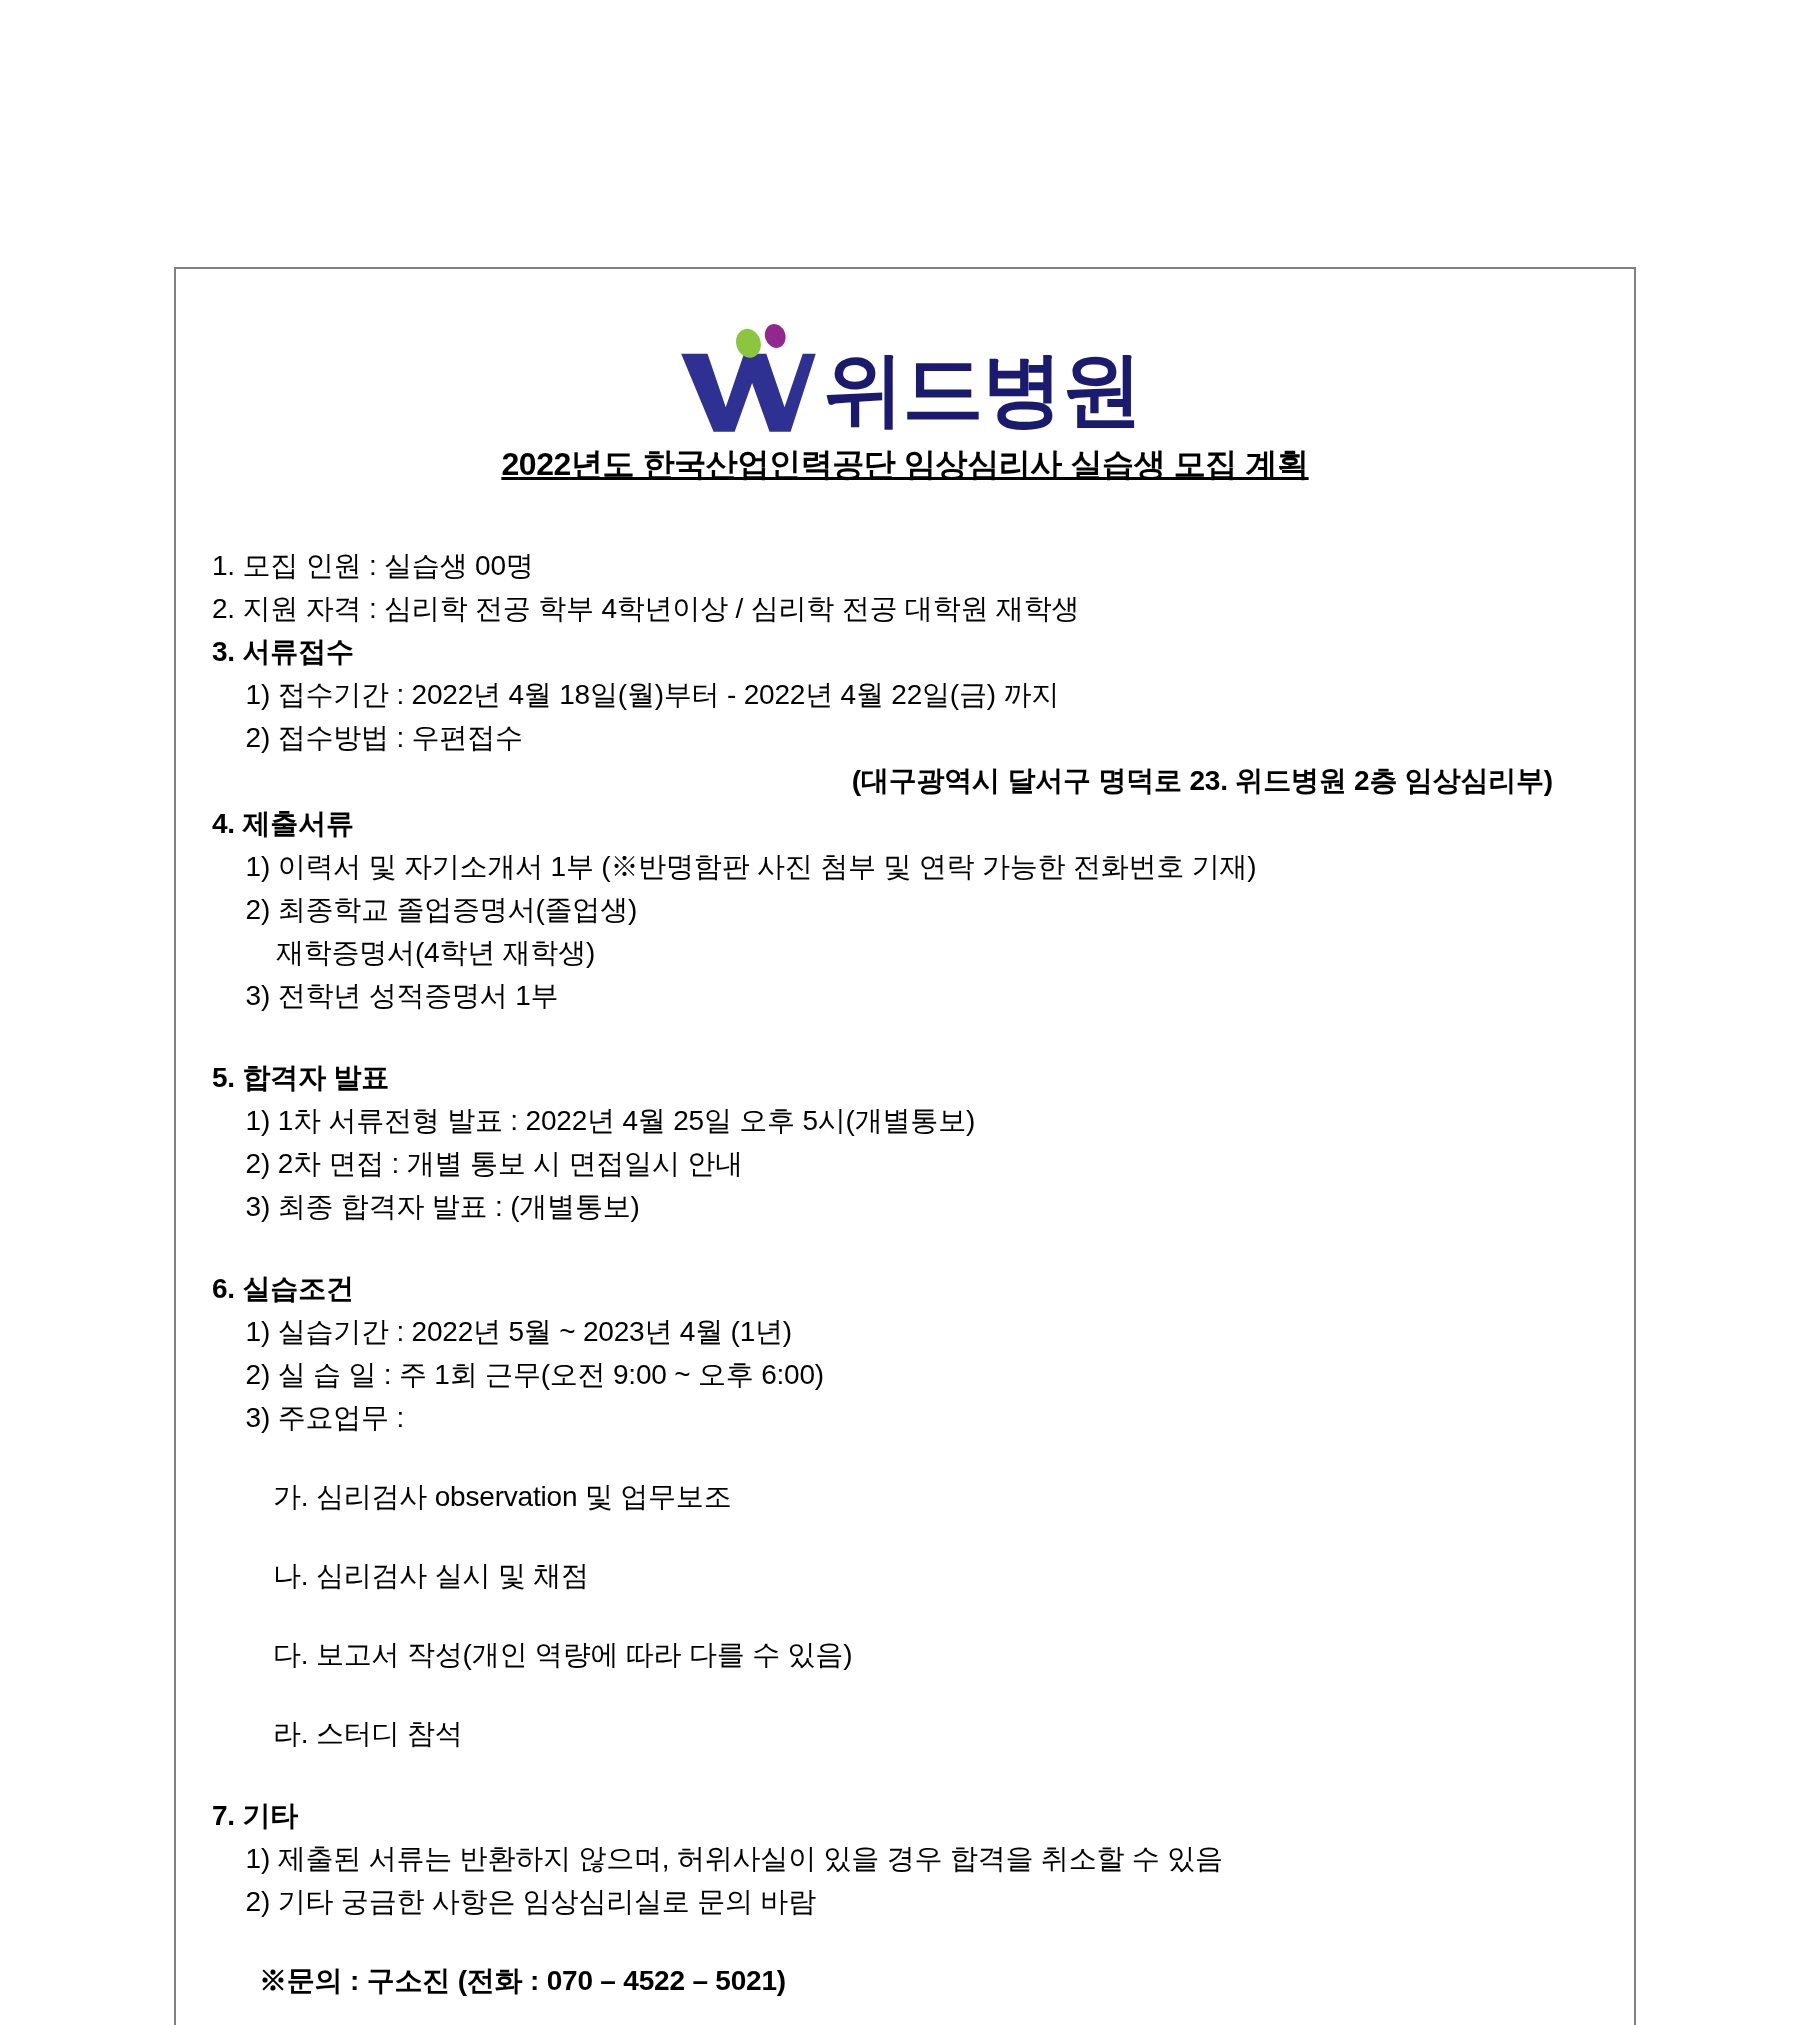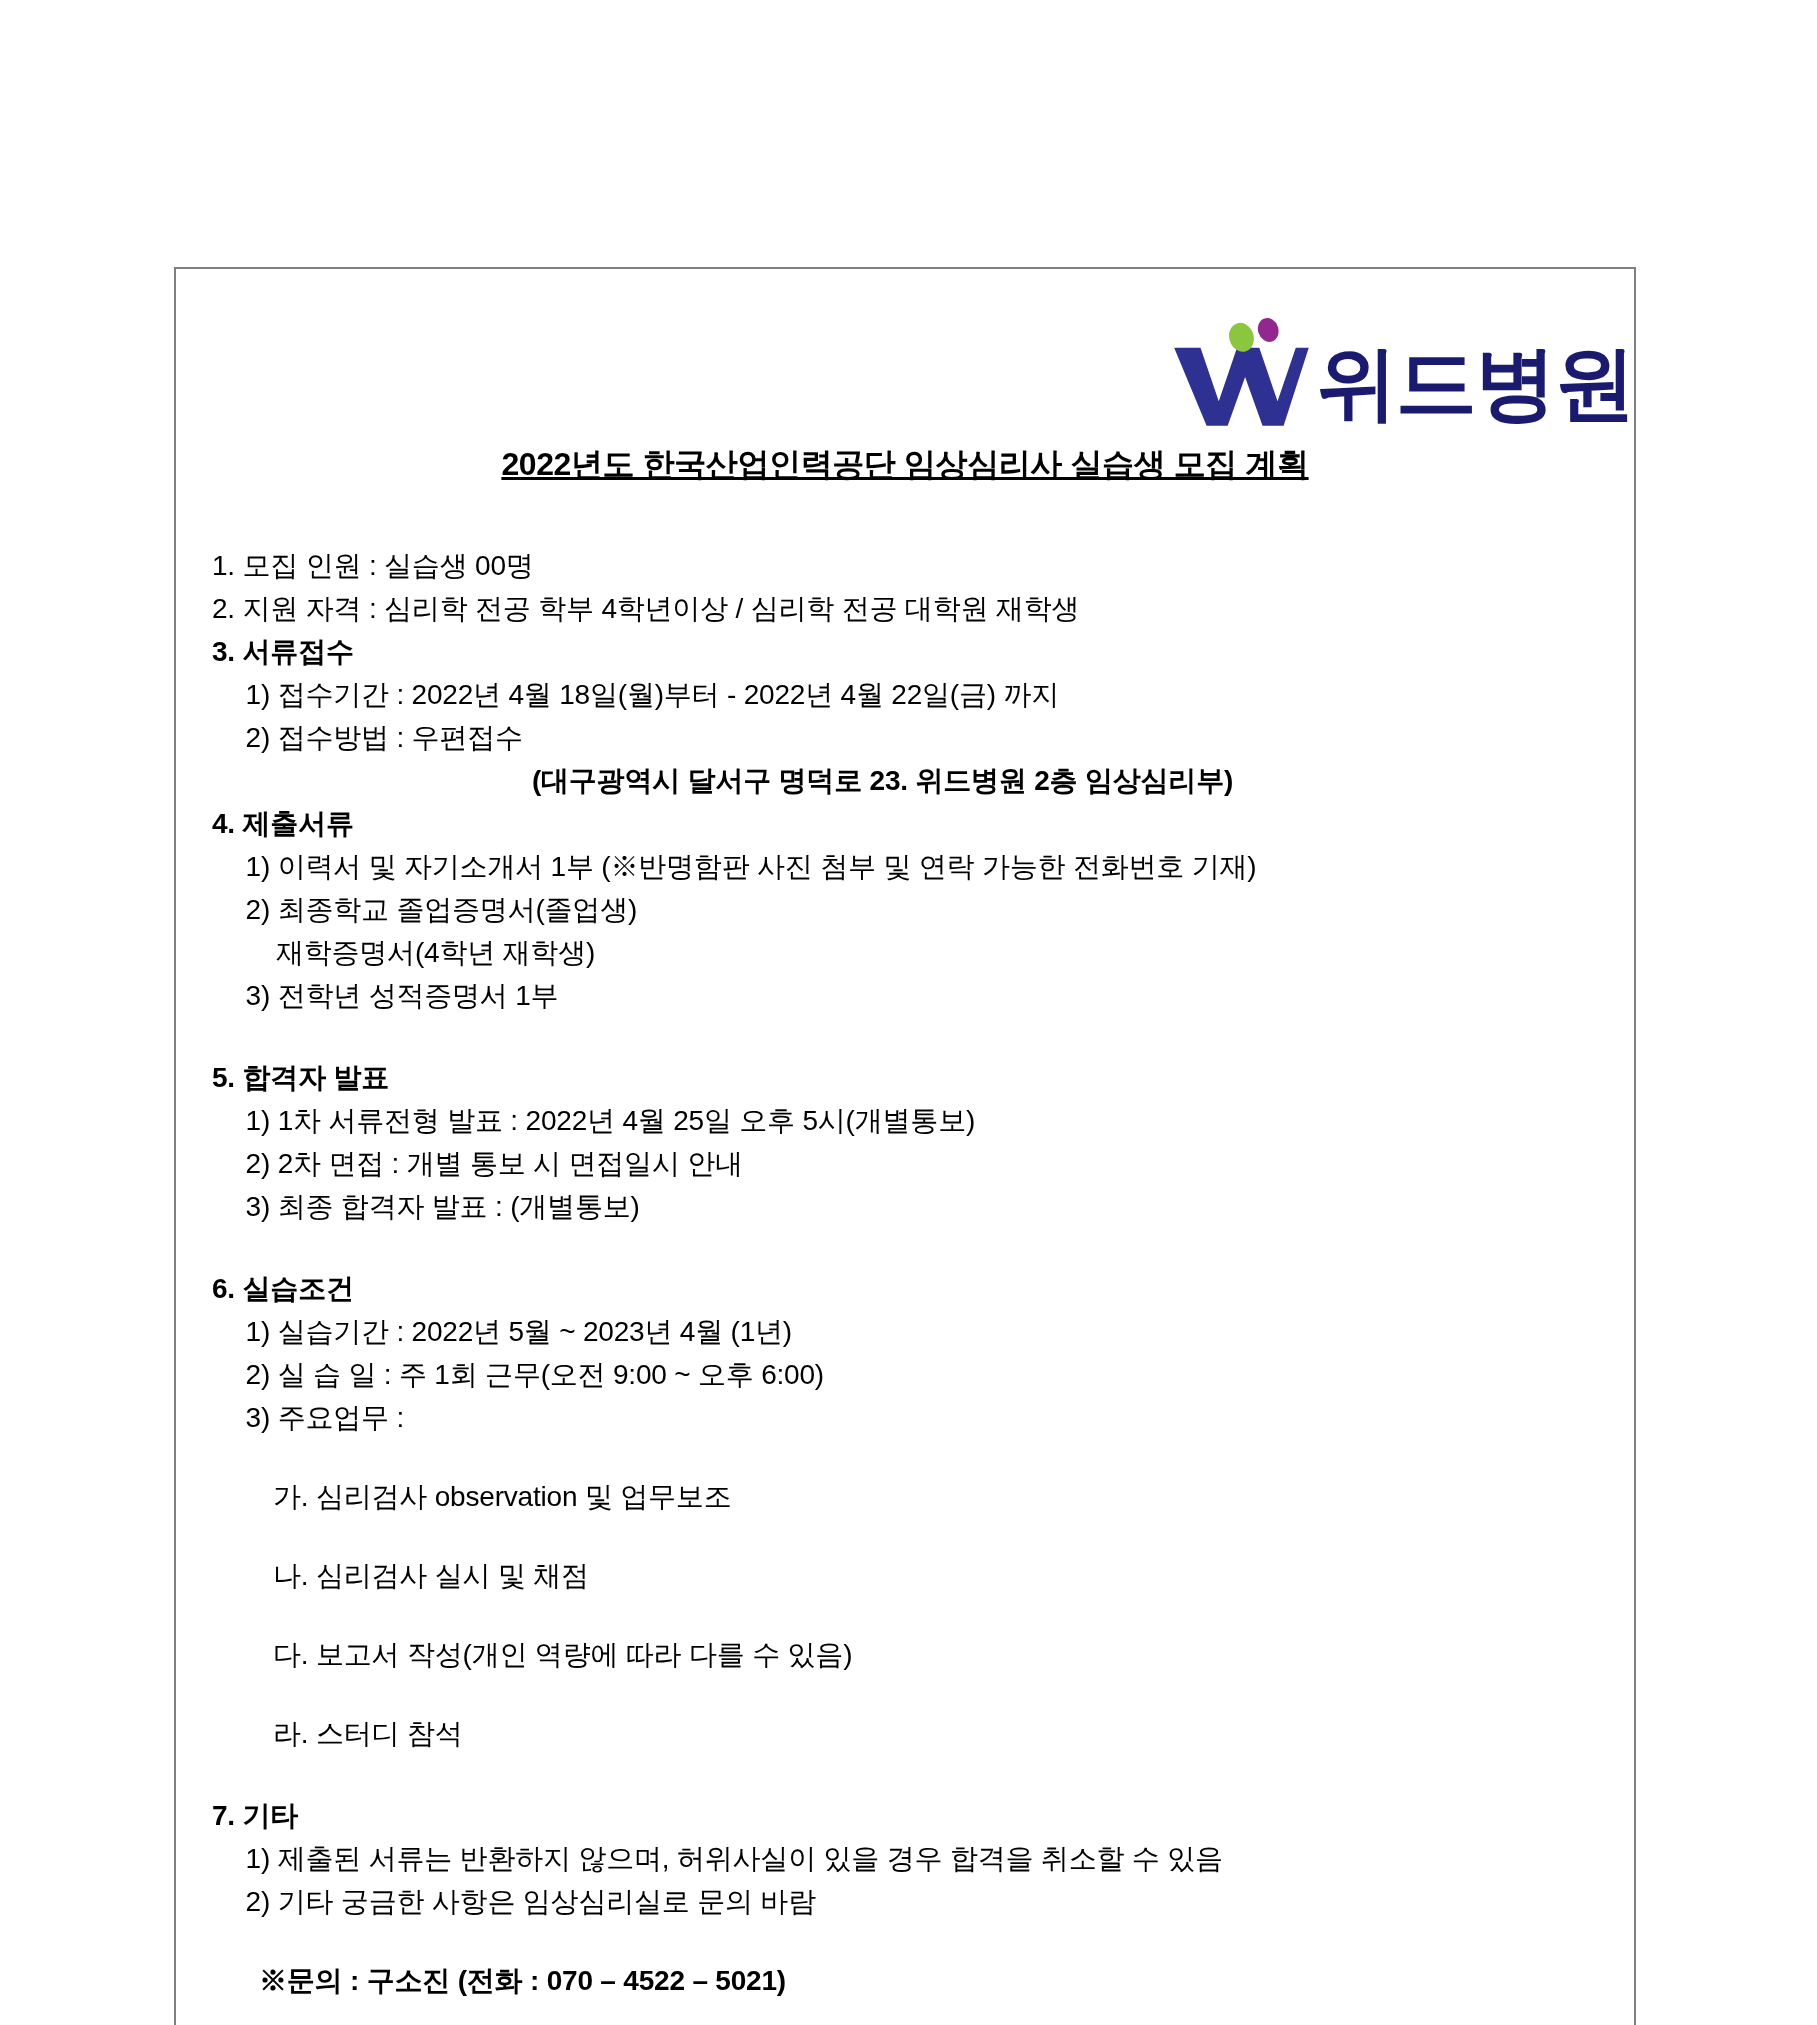--- a/index.html
+++ b/index.html
@@ -37,24 +37,24 @@
     width: 100%;
     height: 100%;
     padding: 0;
     box-sizing: border-box;
   }
 
   
   .logo-block {
     position: absolute;
     left: 0;
-    top: 47px;
+    top: 53px;
     width: 100%;
     display: flex;
-    justify-content: flex-end;
+    justify-content: center;
     align-items: flex-end;
   }
   .logo-mark {
     position: relative;
     width: 150px;
     height: 122px;
     margin-right: 4px;
   }
   .logo-mark svg { display: block; }
   .logo-text {
@@ -90,21 +90,21 @@
     font-size: 28px;
     line-height: 43px;
     letter-spacing: -0.2px;
     white-space: pre;
   }
   .line.bold { font-weight: bold; }
   .lvl0 { margin-left: 0px; }
   .lvl1 { margin-left: 26px; }
   .lvl2 { margin-left: 61px; margin-top: 36px; }
   .center-bold {
-    text-align: center;
+    text-align: right;
     font-weight: bold;
     font-size: 28px;
     line-height: 43px;
     letter-spacing: -0.2px;
     padding-right: 49px;
   }
   .spacer-md { height: 39px; }
   .underline { }
 </style>
 </head>

